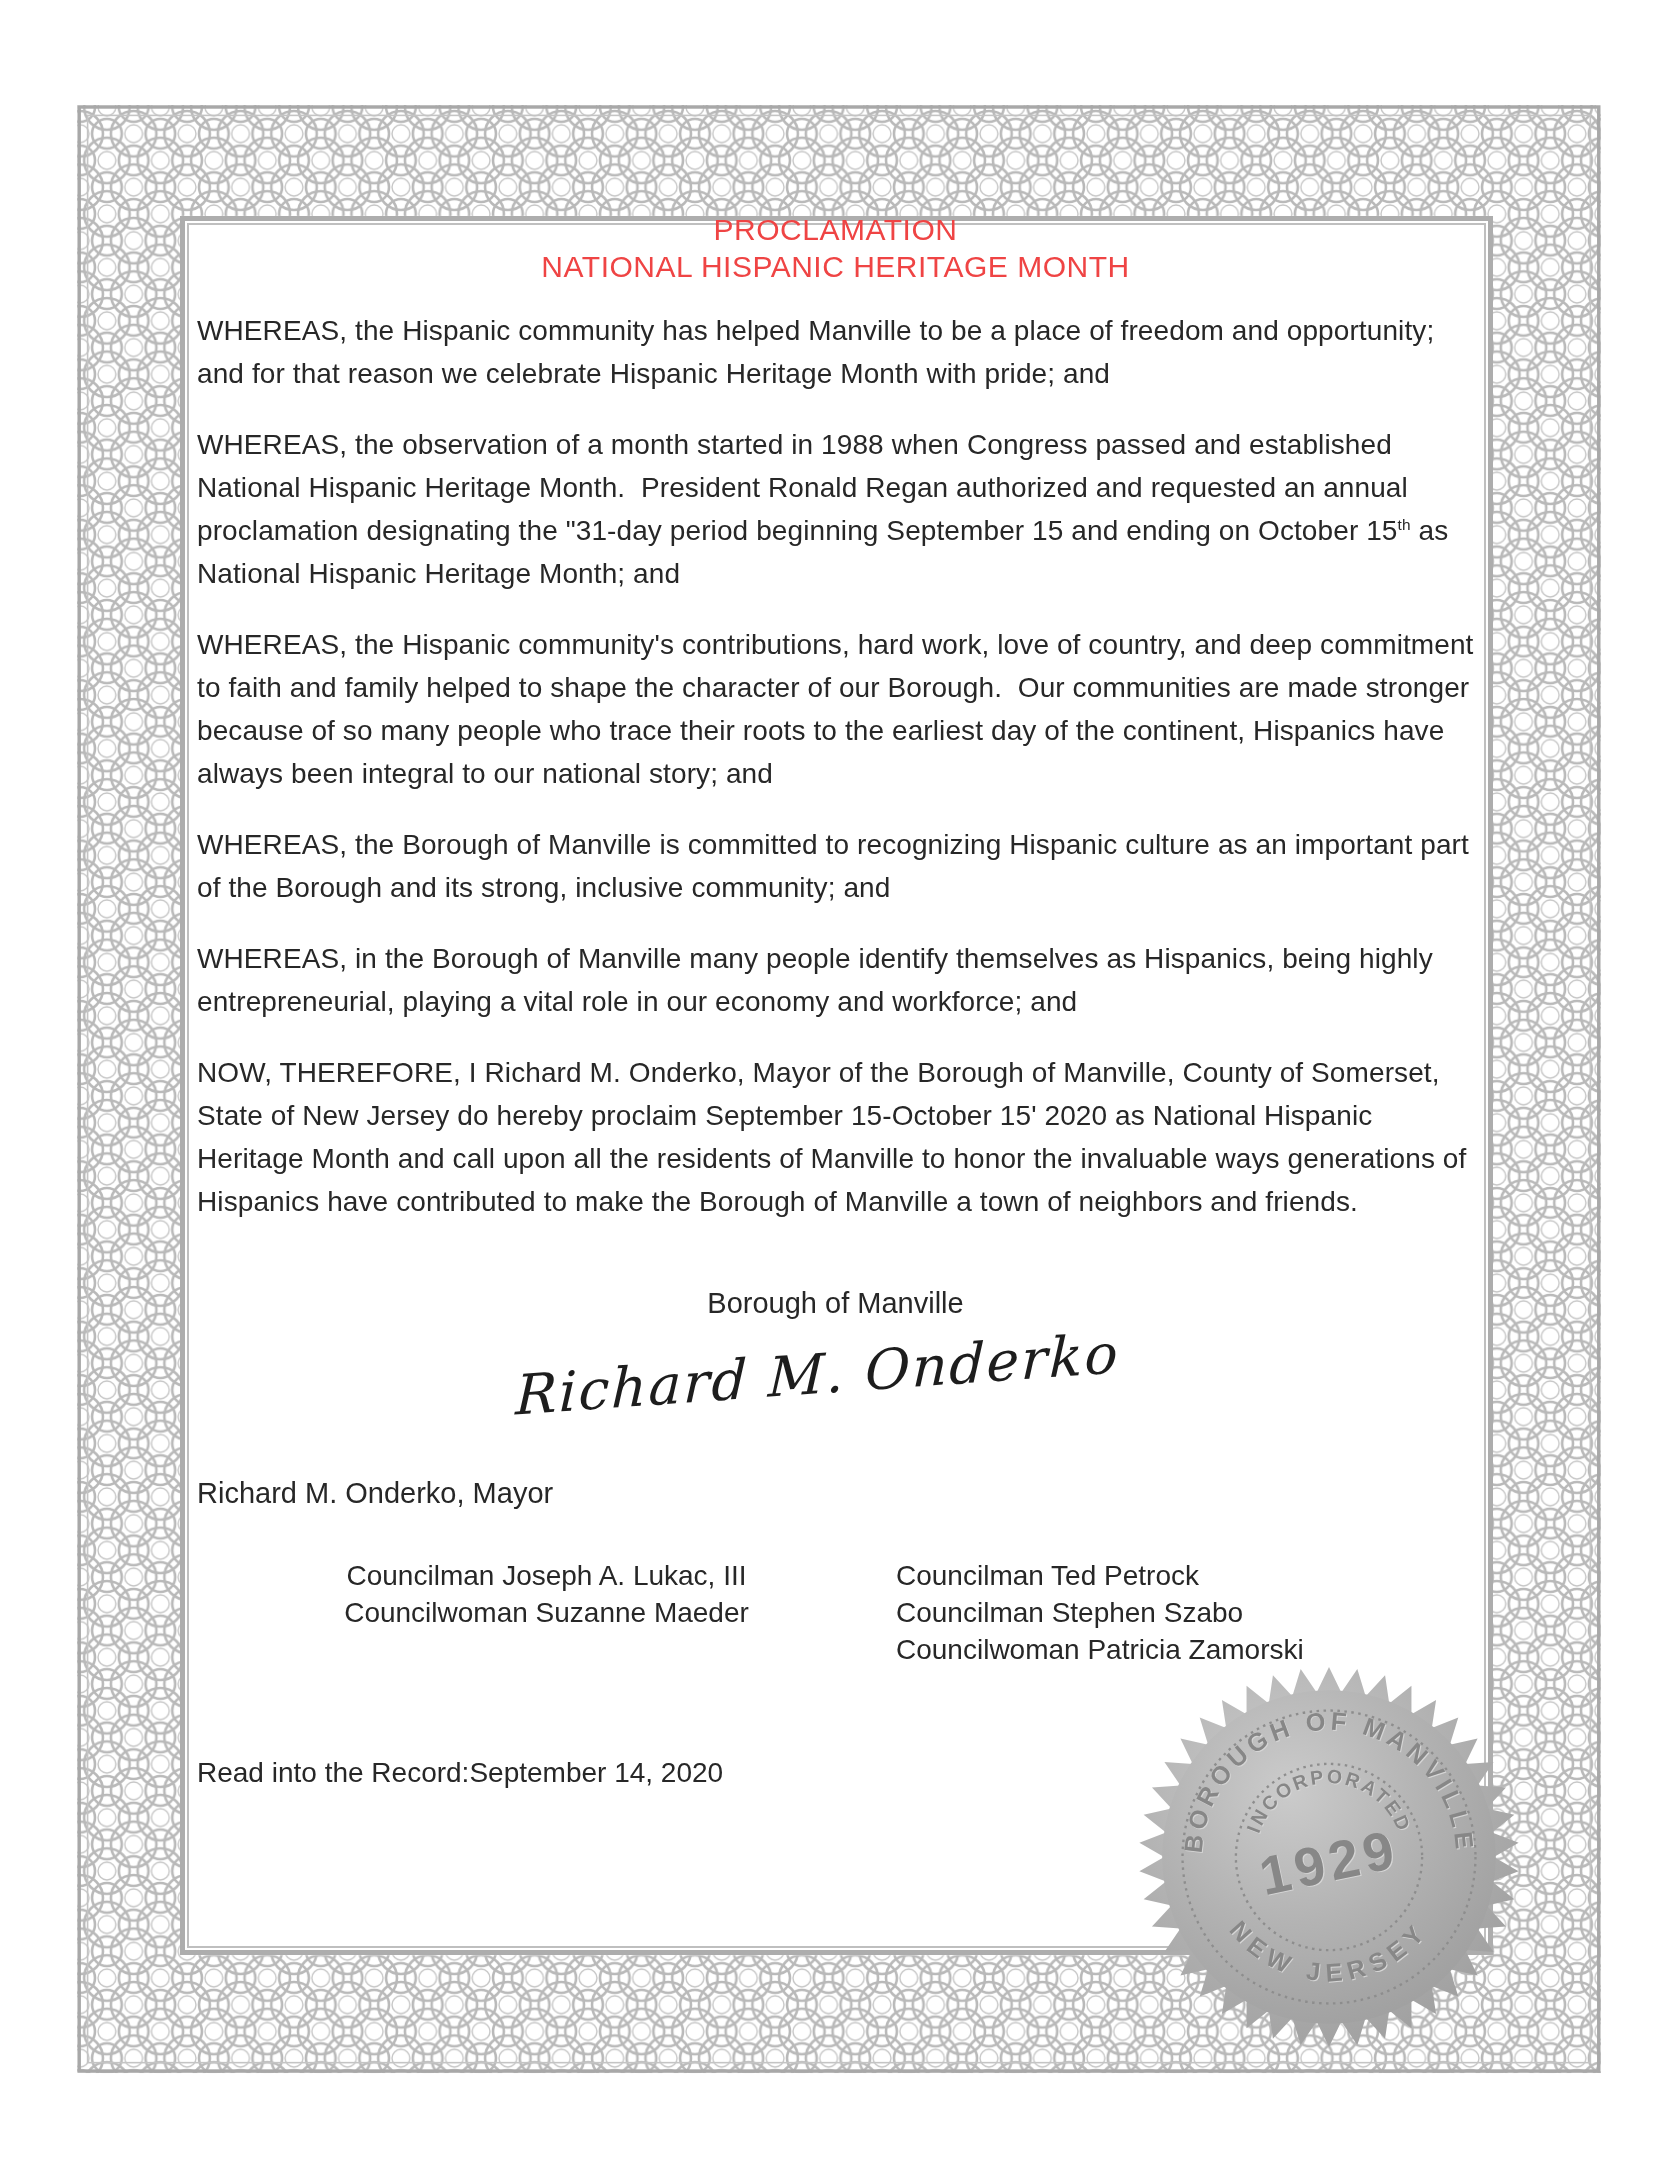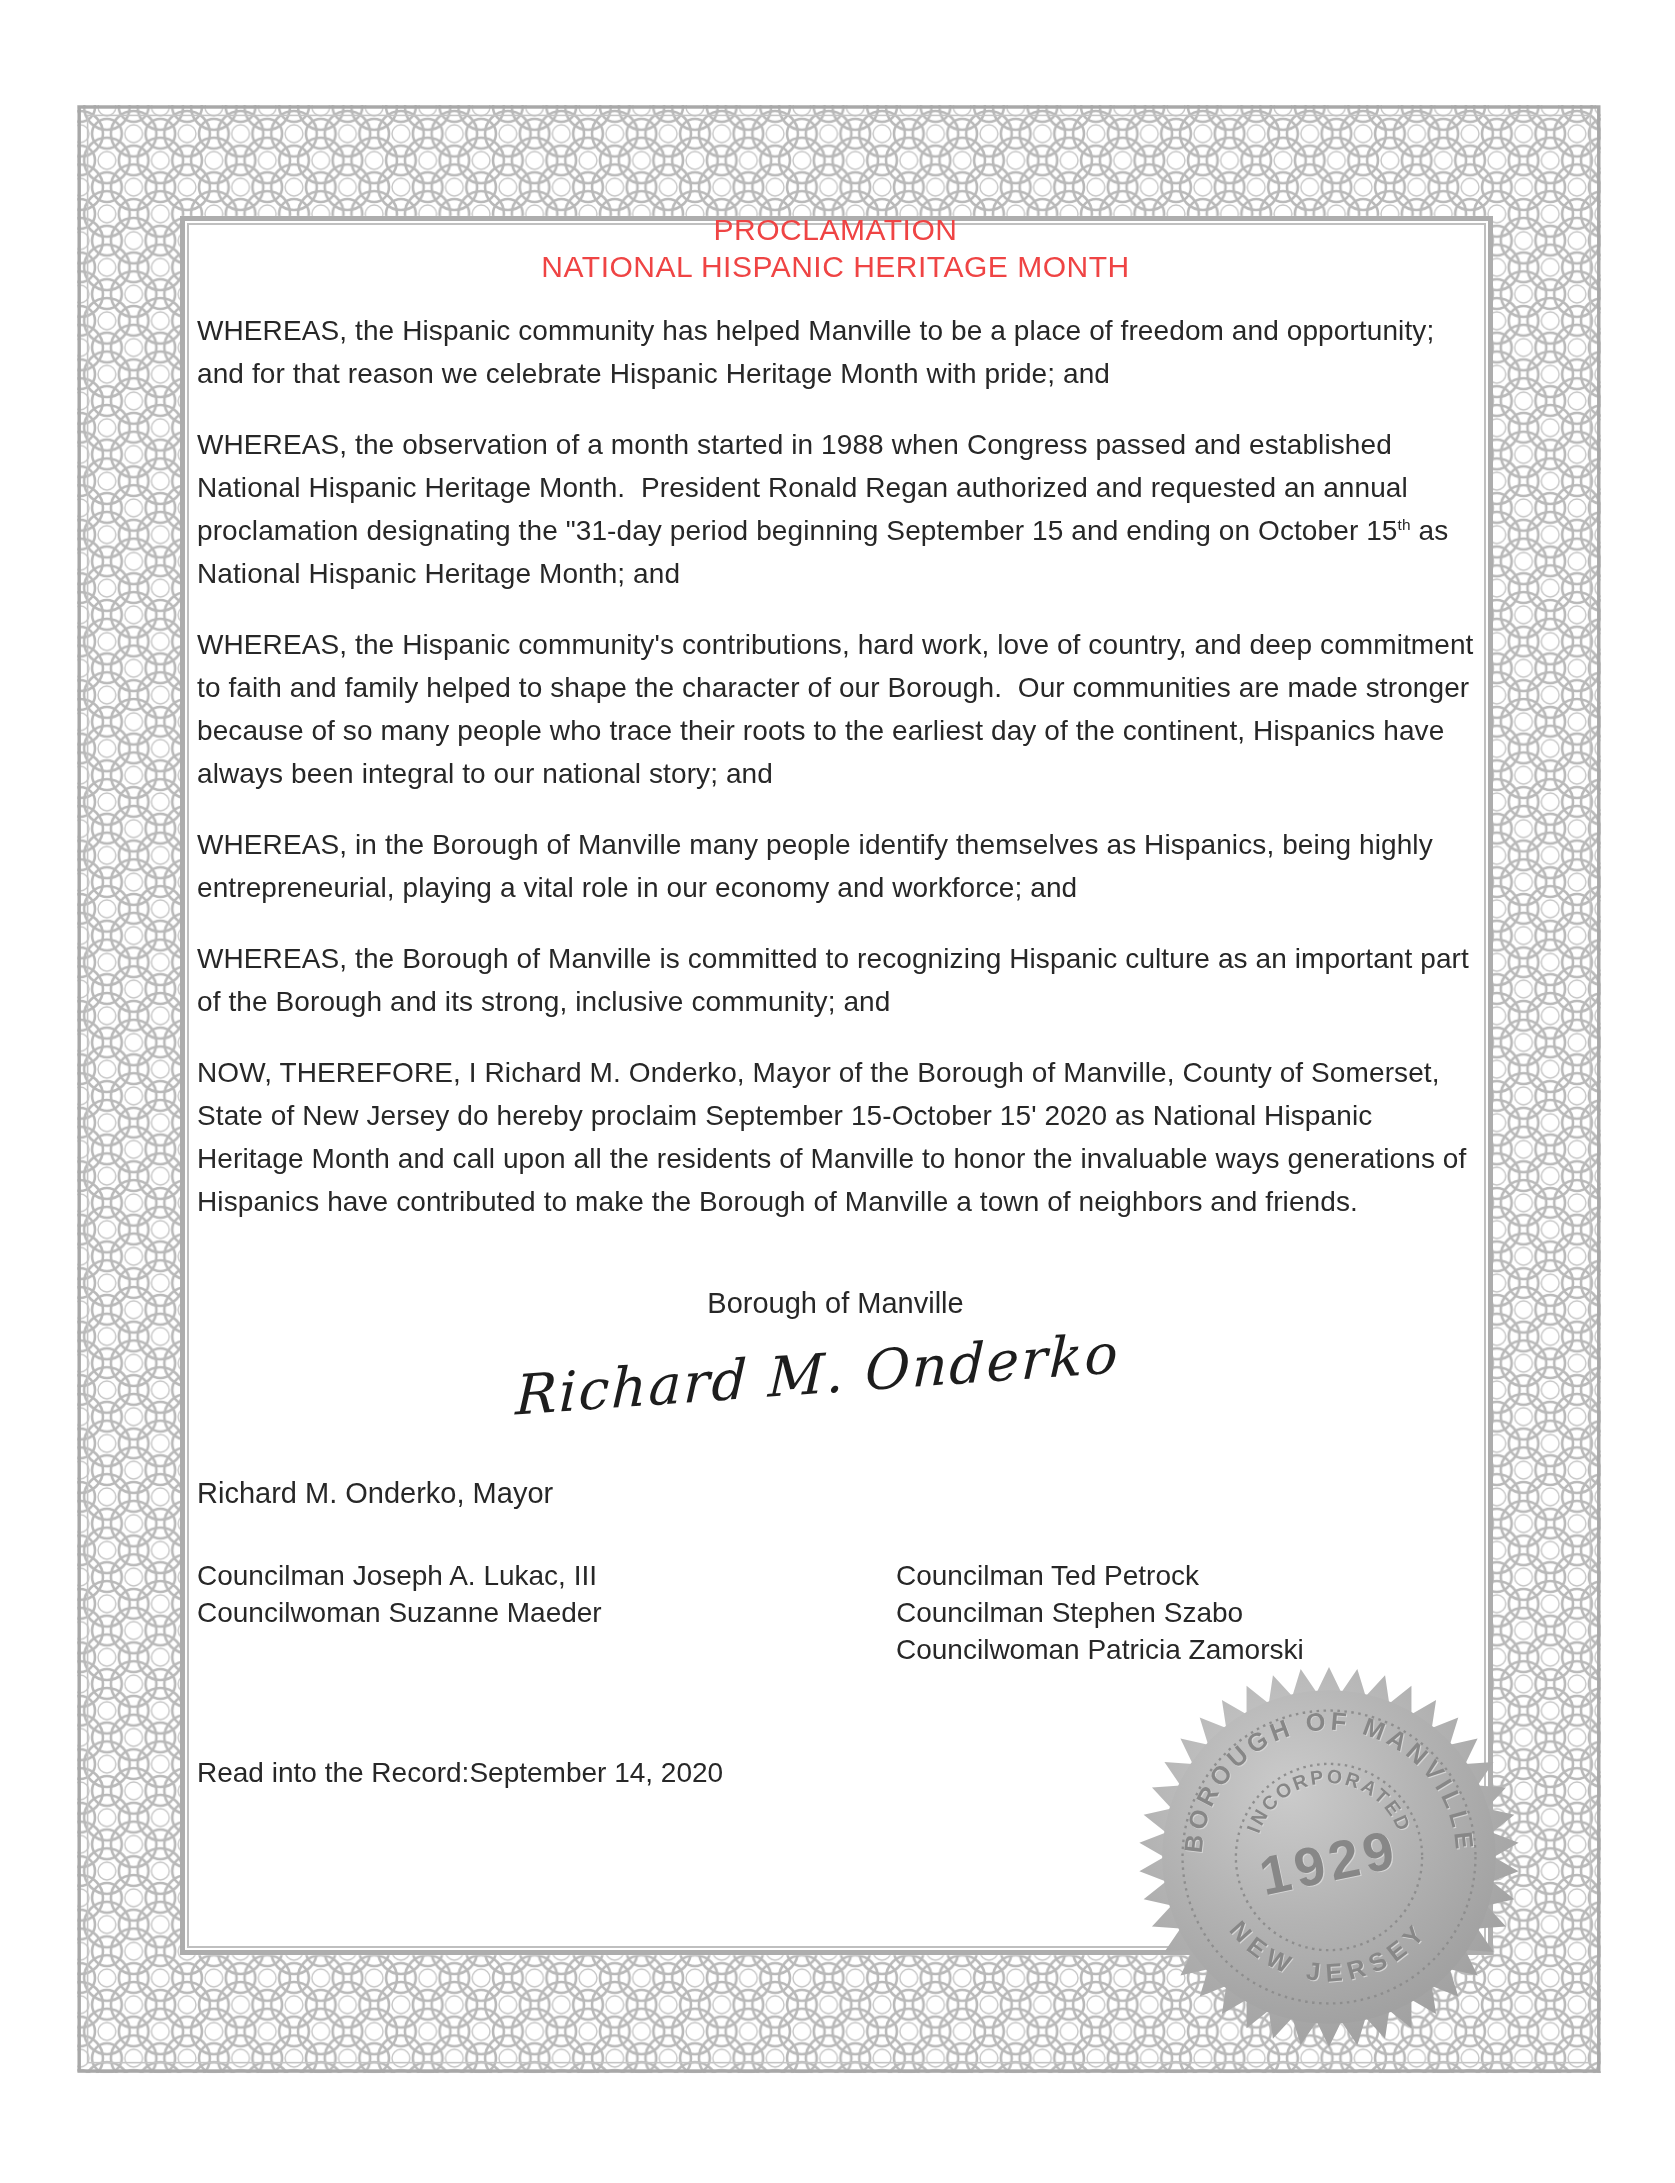--- a/index.html
+++ b/index.html
@@ -67,21 +67,21 @@
   }
   .signer-line{
     font-size:29px;line-height:43px;
     margin-top:28px;
   }
   .council{
     display:flex;
     margin-top:42px;
     font-size:28px;line-height:37px;
   }
-  .council-col-left{width:699px;flex:0 0 auto;}
+  .council-col-left{width:699px;flex:0 0 auto;text-align:center;}
   .council-col-right{flex:1 1 auto;}
   .record-line{
     margin-top:83px;
     font-size:28px;line-height:43px;
   }
   .record-date{}
   .seal-svg{
     position:absolute;left:1135px;top:1663px;
     width:388px;height:388px;
     z-index:3;
@@ -135,23 +135,23 @@
         <div class="title-line">PROCLAMATION</div>
         <div class="title-line">NATIONAL HISPANIC HERITAGE MONTH</div>
       </div>
 
       <p class="doc">WHEREAS, the Hispanic community has helped Manville to be a place of freedom and opportunity; and for that reason we celebrate Hispanic Heritage Month with pride; and</p>
 
       <p class="doc"><span>WHEREAS, the observation of a month started in 1988 when Congress passed and established National Hispanic Heritage Month.  President Ronald Regan authorized and requested an annual proclamation designating the "31-day period beginning September 15 and ending on October 15</span><sup>th</sup><span> as National Hispanic Heritage Month; and</span></p>
 
       <p class="doc">WHEREAS, the Hispanic community's contributions, hard work, love of country, and deep commitment to faith and family helped to shape the character of our Borough.  Our communities are made stronger because of so many people who trace their roots to the earliest day of the continent, Hispanics have always been integral to our national story; and</p>
 
+      <p class="doc">WHEREAS, the Borough of Manville is committed to recognizing Hispanic culture as an important part of the Borough and its strong, inclusive community; and</p>
+
       <p class="doc">WHEREAS, in the Borough of Manville many people identify themselves as Hispanics, being highly entrepreneurial, playing a vital role in our economy and workforce; and</p>
-
-      <p class="doc">WHEREAS, the Borough of Manville is committed to recognizing Hispanic culture as an important part of the Borough and its strong, inclusive community; and</p>
 
       <p class="doc">NOW, THEREFORE, I Richard M. Onderko, Mayor of the Borough of Manville, County of Somerset, State of New Jersey do hereby proclaim September 15-October 15' 2020 as National Hispanic Heritage Month and call upon all the residents of Manville to honor the invaluable ways generations of Hispanics have contributed to make the Borough of Manville a town of neighbors and friends.</p>
 
       <div class="issuer-line">Borough of Manville</div>
 
       <div class="signature-wrap">
         <span class="signature-script">Richard M. Onderko</span>
       </div>
 
       <div class="signer-line">Richard M. Onderko, Mayor</div>

